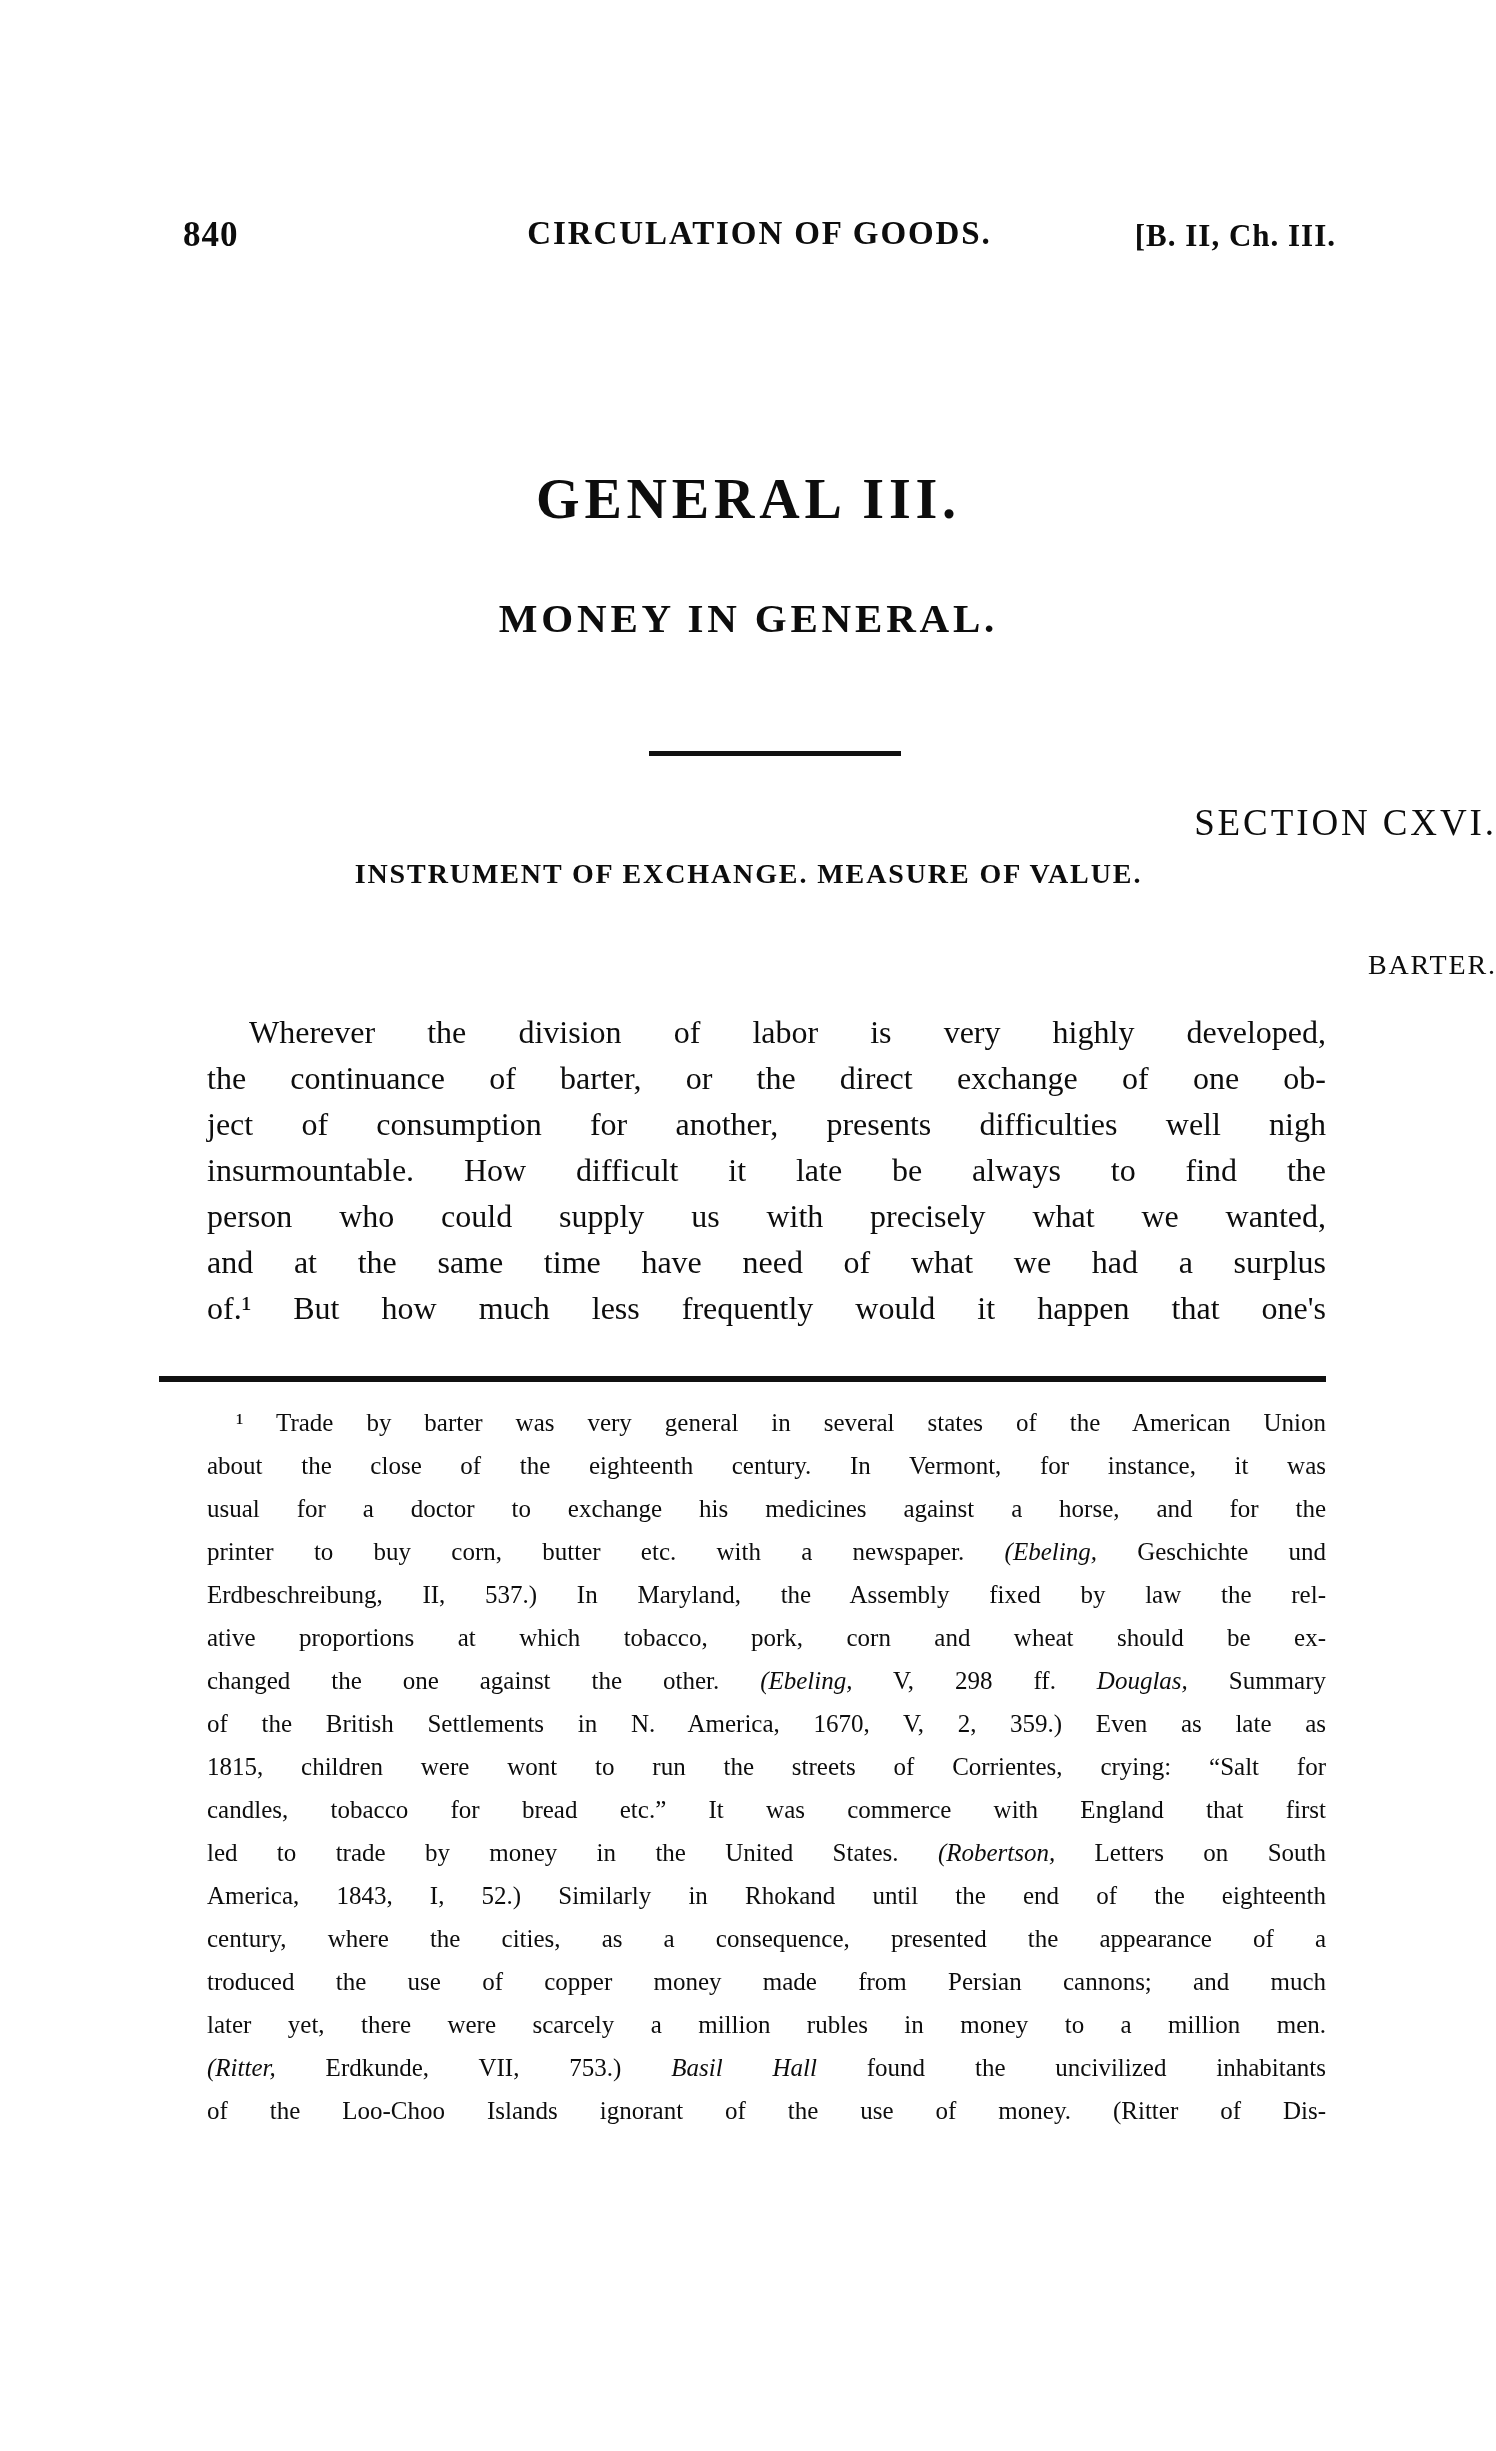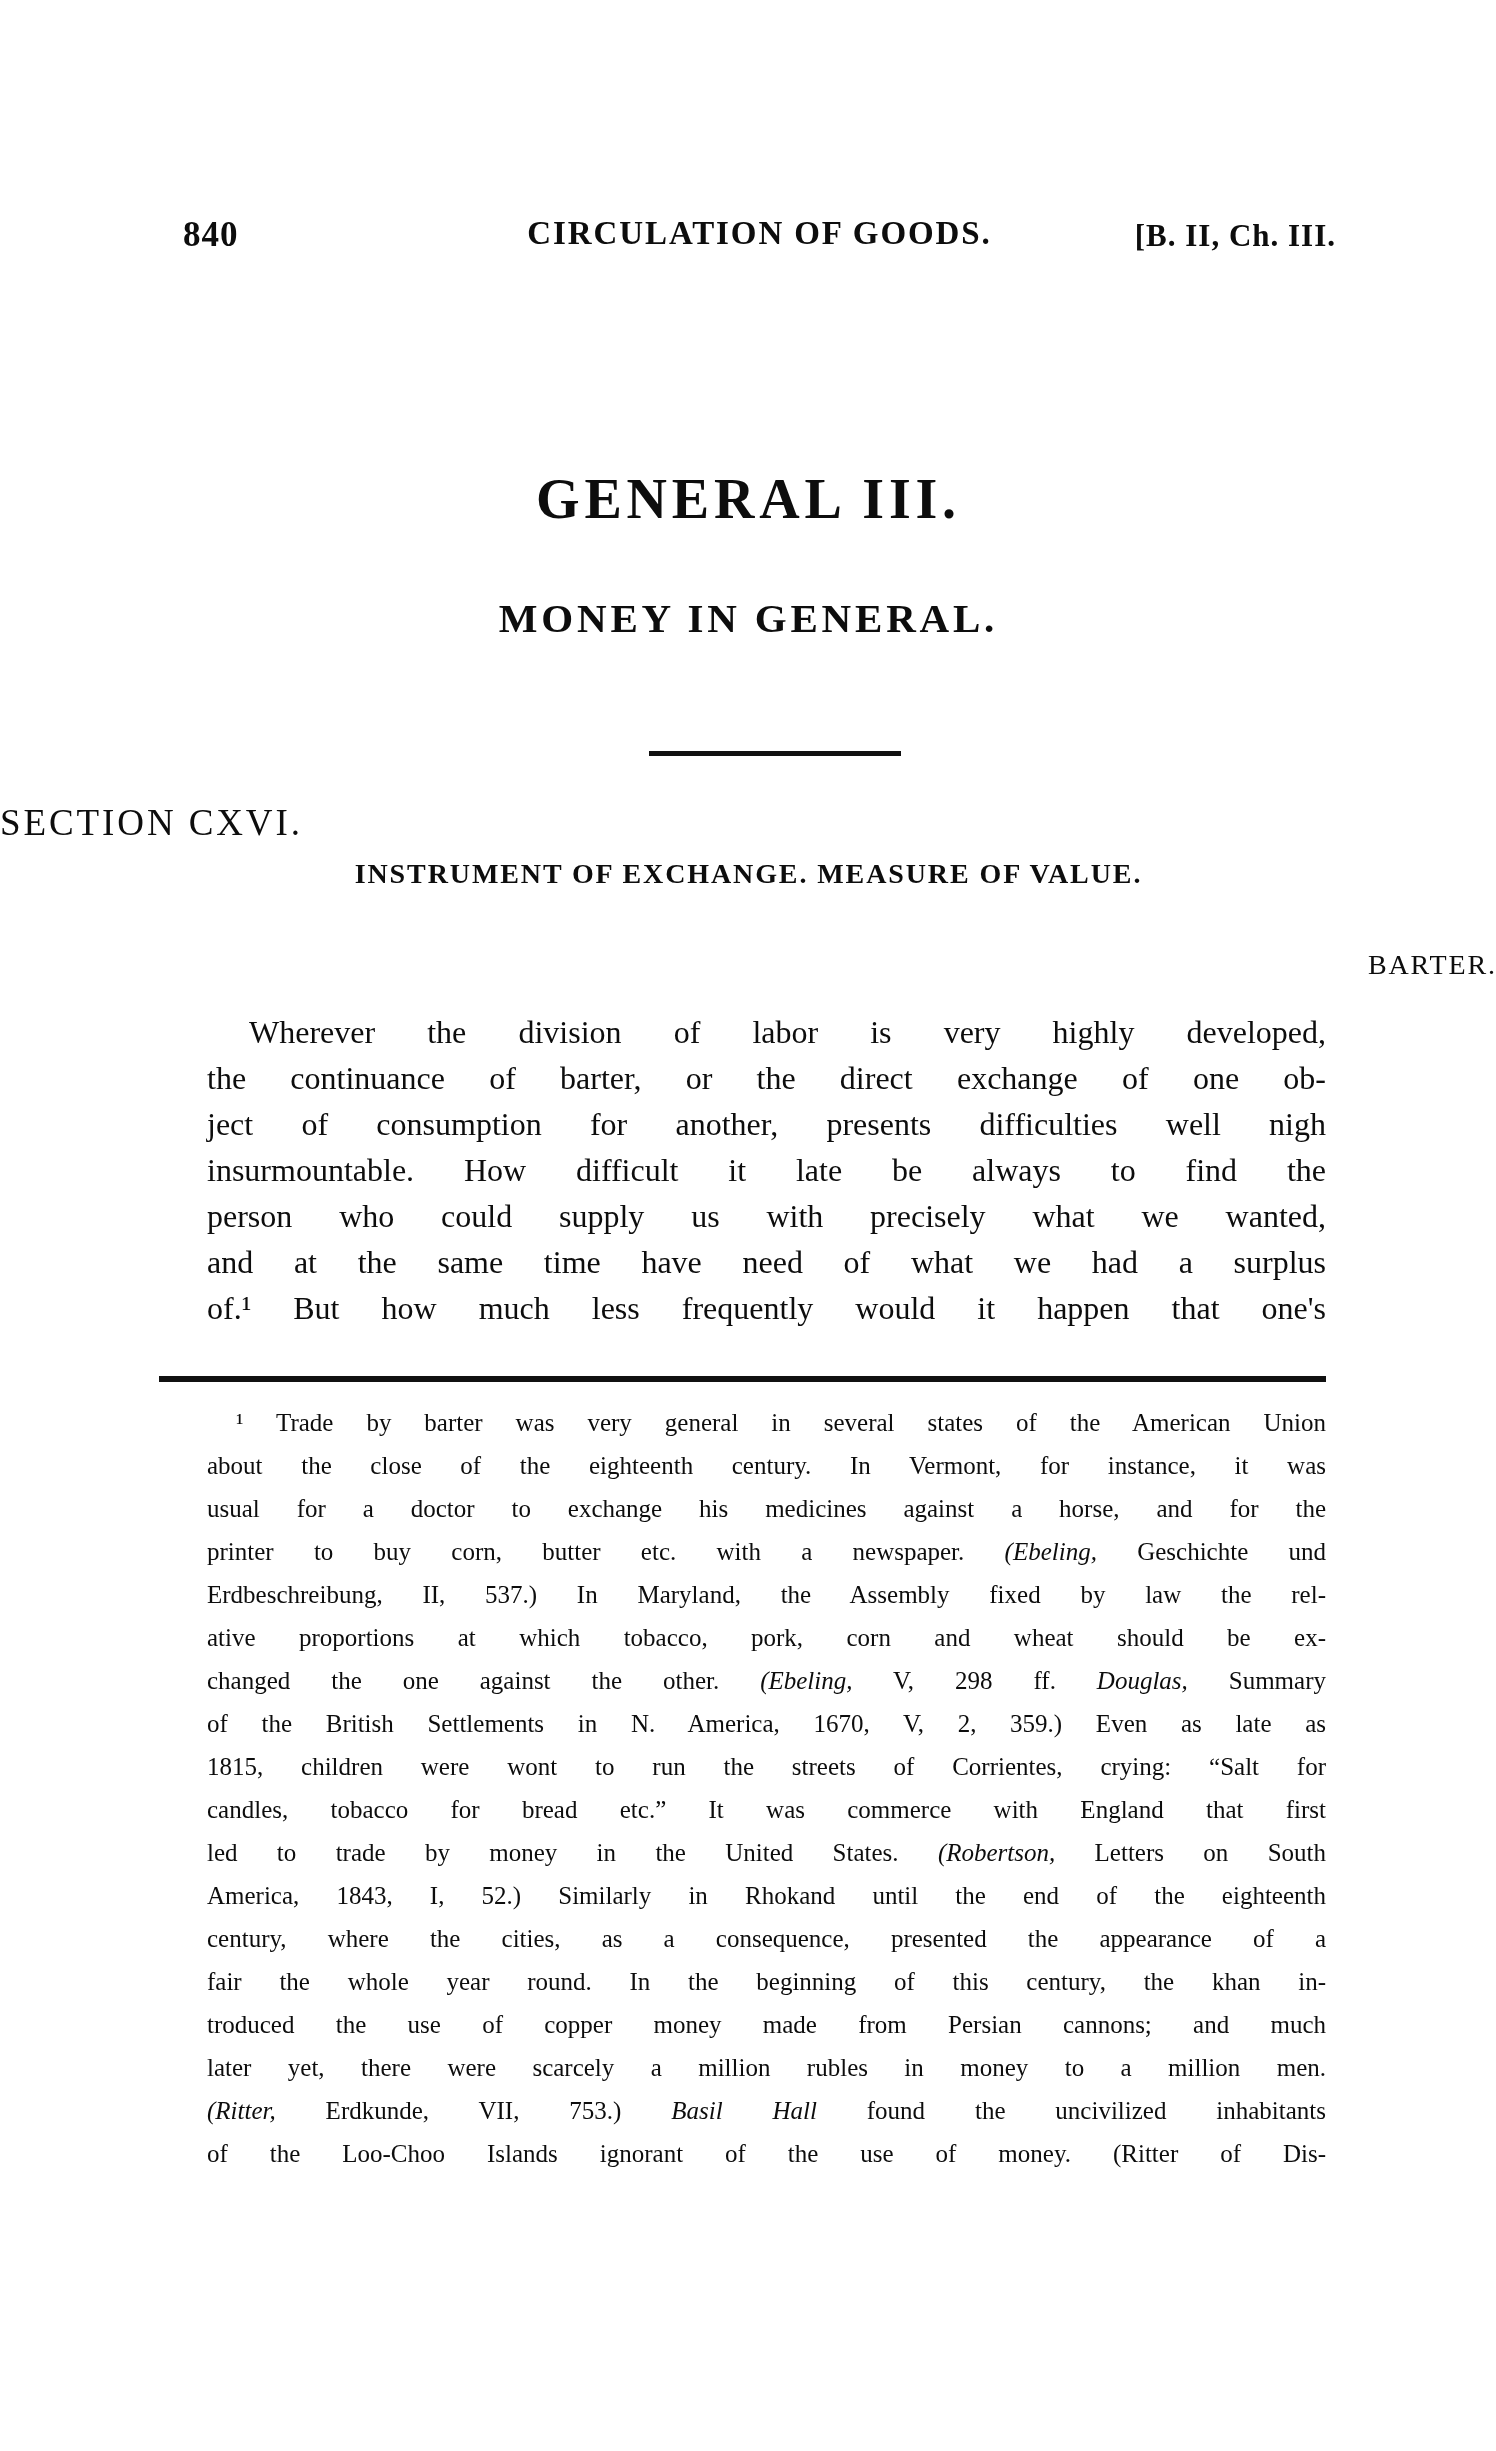--- a/index.html
+++ b/index.html
@@ -33,21 +33,21 @@
     text-align: center; font-size: 41px; font-weight: 600; letter-spacing: 3.8px;
   }
   .divider-rule {
     position: absolute; top: 751px; left: 649px;
     width: 252px; height: 4.8px; background: #111;
   }
 
   
   .section-heading {
     position: absolute; top: 801px; left: 0; width: 100%;
-    text-align: left; font-size: 37px; letter-spacing: 2.9px;
+    text-align: right; font-size: 37px; letter-spacing: 2.9px;
   }
   .section-subtitle-1 {
     position: absolute; top: 858px; left: 0; width: 100%;
     text-align: center; font-size: 28px; font-weight: 600; letter-spacing: 1.9px;
   }
   .section-subtitle-2 {
     position: absolute; top: 949px; left: 0; width: 100%;
     text-align: right; font-size: 28px; font-weight: 400; letter-spacing: 1.9px;
   }
 
@@ -117,21 +117,20 @@
     <div class="line"><span>printer to buy corn, butter etc. with a newspaper.  </span><span class="it">(Ebeling,</span><span> Geschichte und</span></div>
     <div class="line"><span>Erdbeschreibung, II, 537.)  In Maryland, the Assembly fixed by law the rel-</span></div>
     <div class="line"><span>ative proportions at which tobacco, pork, corn and wheat should be ex-</span></div>
     <div class="line"><span>changed the one against the other.  </span><span class="it">(Ebeling,</span><span> V, 298 ff.  </span><span class="it">Douglas,</span><span> Summary</span></div>
     <div class="line"><span>of the British Settlements in N. America, 1670, V, 2, 359.)  Even as late as</span></div>
     <div class="line"><span>1815, children were wont to run the streets of Corrientes, crying: “Salt for</span></div>
     <div class="line"><span>candles, tobacco for bread etc.”  It was commerce with England that first</span></div>
     <div class="line"><span>led to trade by money in the United States.  </span><span class="it">(Robertson,</span><span> Letters on South</span></div>
     <div class="line"><span>America, 1843, I, 52.)  Similarly in Rhokand until the end of the eighteenth</span></div>
     <div class="line"><span>century, where the cities, as a consequence, presented the appearance of a</span></div>
-    <div class="line"><span>fair the whole year round.  In the beginning of this century, the khan in-</span></div>
     <div class="line"><span>troduced the use of copper money made from Persian cannons; and much</span></div>
     <div class="line"><span>later yet, there were scarcely a million rubles in money to a million men.</span></div>
     <div class="line"><span class="it">(Ritter,</span><span> Erdkunde, VII, 753.)  </span><span class="it">Basil Hall</span><span> found the uncivilized inhabitants</span></div>
     <div class="line"><span>of the Loo-Choo Islands ignorant of the use of money.  (Ritter of Dis-</span></div>
   </div>
 
 </div>
 
 
 </body></html>

